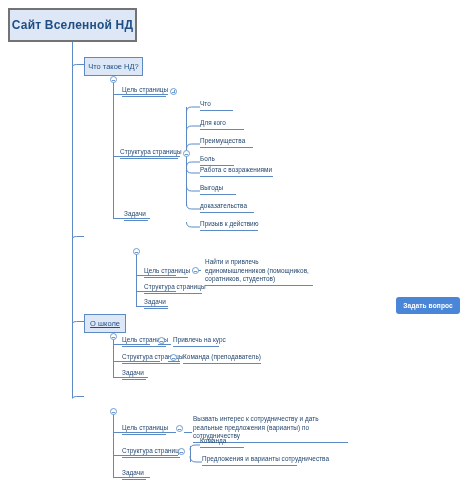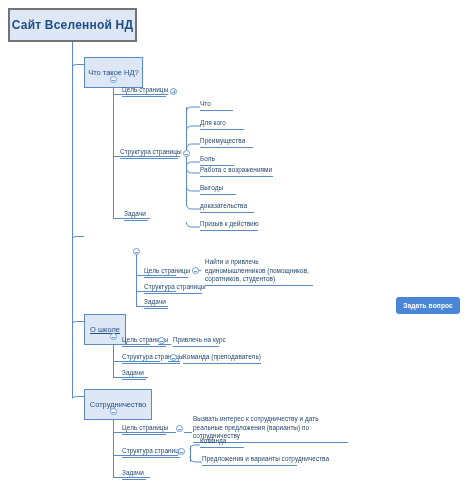--- a/index.html
+++ b/index.html
@@ -49,21 +49,21 @@
     left: 8px;
     top: 8px;
     width: 129px;
     height: 34px;
     border: 2px solid #737373;
     font-size: 12px;
     font-weight: bold;
     letter-spacing: .2px;
   }
   .node-l1 {
-    height: 31px;
+    height: 19px;
     font-size: 7.5px;
     font-weight: normal;
     padding: 8px 7px;
     text-align: center;
   }
   #n-chto   { left: 84px;  top: 57px;  width: 59px; }
   #n-missia { left: 84px;  top: 229px; width: 101px; }
   #n-shkole { left: 84px;  top: 314px; width: 42px; text-decoration: underline; }
   #n-sotrud { left: 84px;  top: 389px; width: 68px; }
 
@@ -236,23 +236,20 @@
   <div class="leaf" style="left:122px; top:336px; width:44px;">Цель страницы</div>
   <span class="toggle" style="left:158px; top:337px;"></span>
   <div class="leaf" style="left:173px; top:336px; width:46px;">Привлечь на курс</div>
 
   <div class="leaf" style="left:122px; top:353px; width:58px;">Структура страницы</div>
   <span class="toggle" style="left:170px; top:354px;"></span>
   <div class="leaf" style="left:183px; top:353px; width:78px;">Команда (преподаватель)</div>
 
   <div class="leaf" style="left:122px; top:369px; width:24px;">Задачи</div>
 
-  <div class="node-box node-l1" id="n-sotrud">
-    <span>Сотрудничество</span>
-  </div>
   <span class="toggle" style="left:110px; top:408px;"></span>
 
   <div class="leaf" style="left:122px; top:424px; width:44px;">Цель страницы</div>
   <span class="toggle" style="left:176px; top:425px;"></span>
   <div class="leaf wrap" style="left:193px; top:415px; width:155px;">Вызвать интерес к сотрудничеству и дать реальные предложения (варианты)  по сотрудничеству</div>
 
   <div class="leaf" style="left:122px; top:447px; width:58px;">Структура страницы</div>
   <span class="toggle" style="left:178px; top:448px;"></span>
   <div class="leaf" style="left:200px; top:437px; width:44px;">Команда</div>
   <div class="leaf" style="left:202px; top:455px; width:95px;">Предложения и варианты сотрудничества</div>

